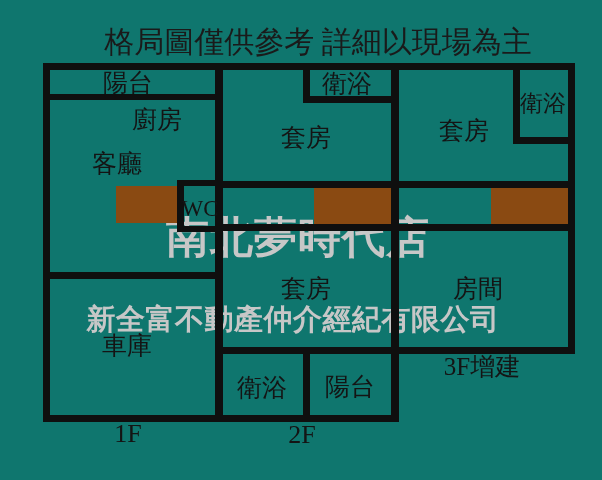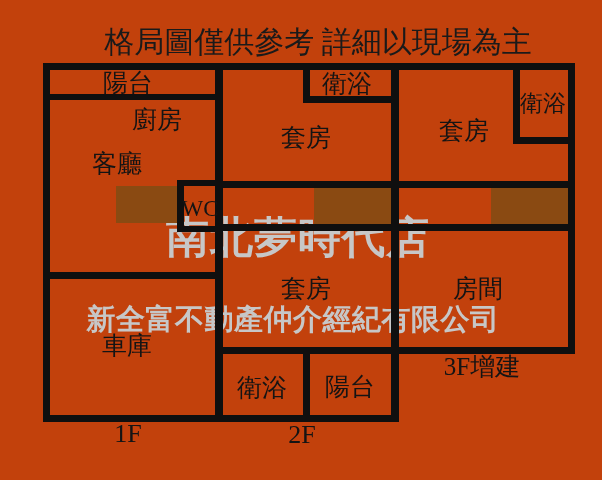--- a/index.html
+++ b/index.html
@@ -1,17 +1,17 @@
 <!DOCTYPE html>
 <html><head>
 <meta charset="utf-8">
 <style>
   html,body{margin:0;padding:0;background:#ffffff;}
   #stage{
-    position:relative;width:602px;height:480px;background:#c2410c;overflow:hidden;
+    position:relative;width:602px;height:480px;background:#0f766e;overflow:hidden;
     font-family:"Liberation Serif","DejaVu Serif",serif;
     text-align:right;
   }
   #plan-title{
     position:absolute;left:318px;top:42px;transform:translate(-50%,-50%);
     font-size:30px;color:#1a1a1a;white-space:nowrap;letter-spacing:0px;z-index:3;
   }
   .watermark{
     position:absolute;transform:translate(-50%,-50%);color:#c7c7c7;
     font-weight:bold;white-space:nowrap;z-index:1;

